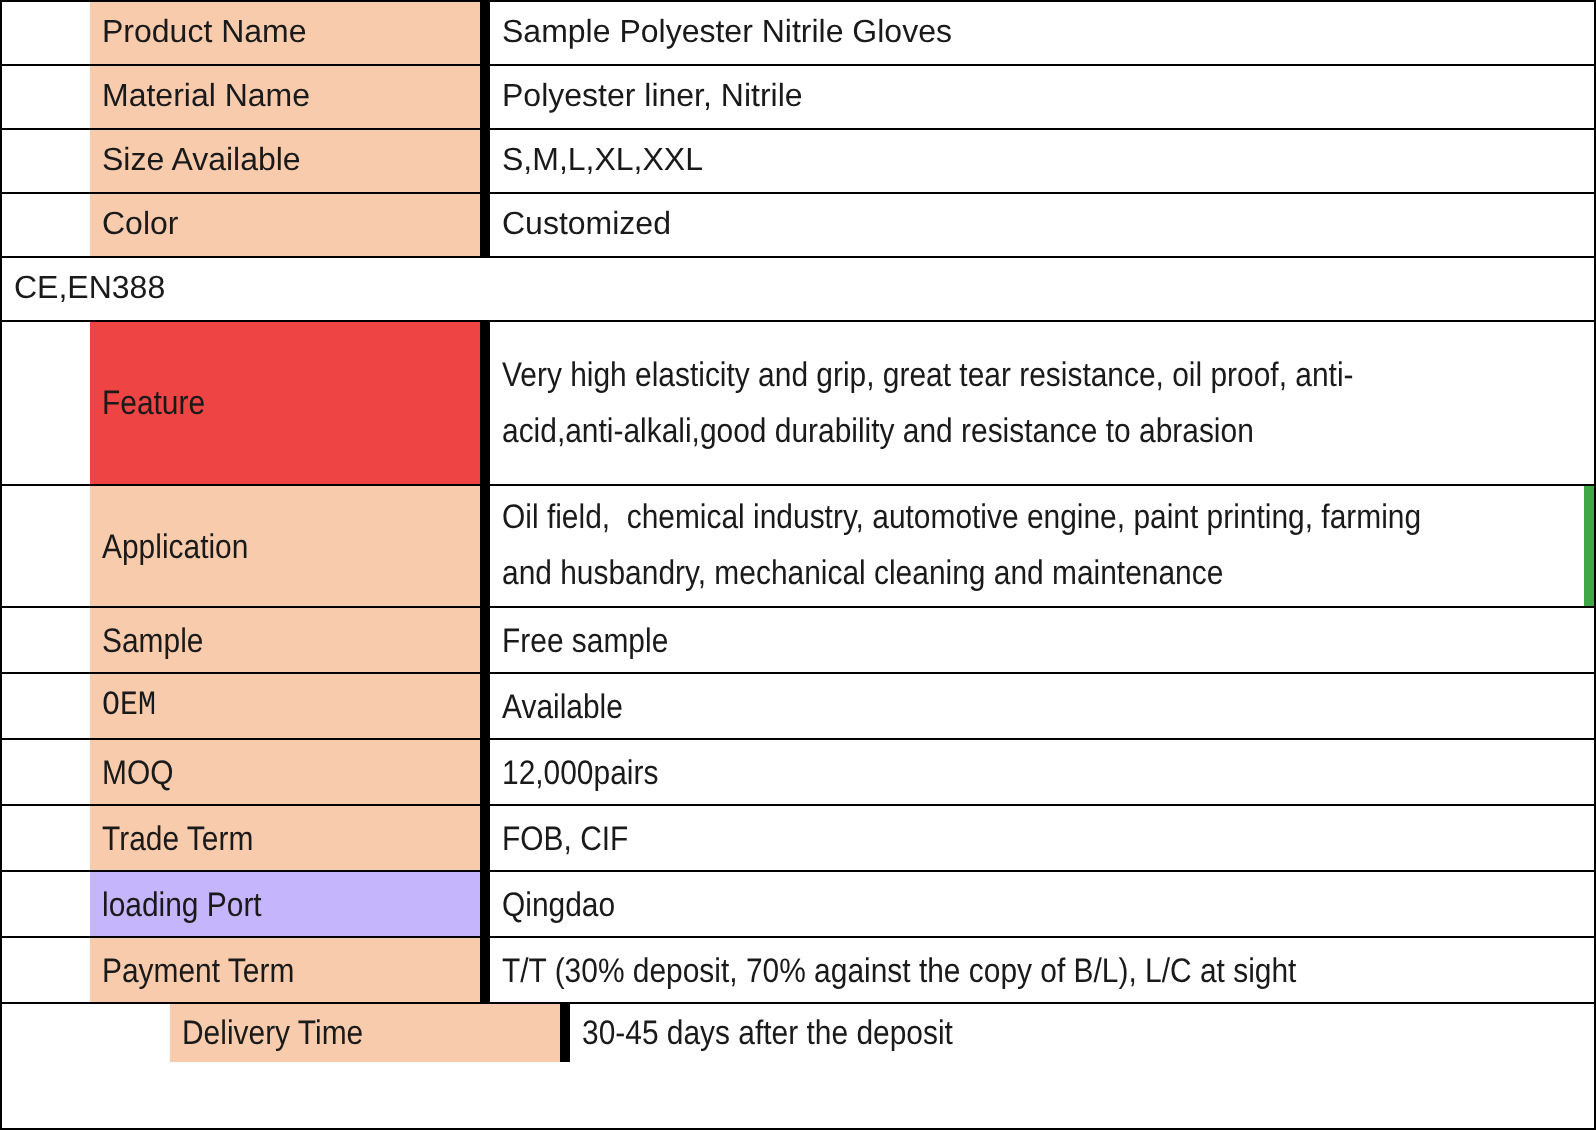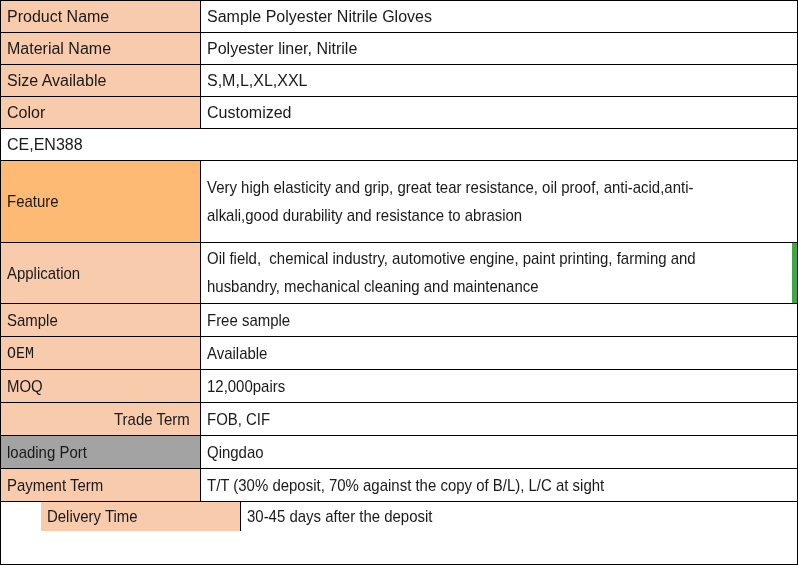--- a/index.html
+++ b/index.html
@@ -29,22 +29,23 @@
   .row:last-child { border-bottom: none; }
   .cell {
     box-sizing: border-box;
     display: flex;
     align-items: center;
     overflow: hidden;
   }
   .cell.label {
     width: 200px;
     flex: 0 0 200px;
-    border-right: 1px solid #a16207;
+    border-right: 5px solid #a16207;
     padding-left: 6px;
+    margin-left: 44px;
   }
   .cell.value {
     flex: 1 1 auto;
     padding-left: 6px;
     padding-right: 4px;
     background: #fff;
   }
   
   .f-regular .txt {
     font-size: 16px;
@@ -120,21 +121,21 @@
     </div>
 
     <div class="row f-regular" style="height: 32px; border-bottom-color: rgb(0, 0, 0);">
       <div class="cell value">
         <span class="txt">CE,EN388</span>
       </div>
 
     </div>
 
     <div class="row f-narrow multiline" style="height: 82px; border-bottom-color: rgb(0, 0, 0);">
-      <div class="cell label" style="background: #fdba74; border-right-color: rgb(0, 0, 0);">
+      <div class="cell label" style="background: #ef4444; border-right-color: rgb(0, 0, 0);">
         <span class="txt">Feature</span>
       </div>
       <div class="cell value">
         <span class="txt">Very high elasticity and grip, great tear resistance, oil proof, anti-acid,anti-alkali,good durability and resistance to abrasion</span>
       </div>
 
     </div>
 
     <div class="row f-narrow multiline highlighted" style="height: 61px; border-bottom-color: rgb(0, 0, 0);">
       <div class="cell label" style="background: rgb(248, 203, 173); border-right-color: rgb(0, 0, 0);">
@@ -171,31 +172,31 @@
       <div class="cell label" style="background: rgb(248, 203, 173); border-right-color: rgb(0, 0, 0);">
         <span class="txt">MOQ</span>
       </div>
       <div class="cell value">
         <span class="txt">12,000pairs</span>
       </div>
 
     </div>
 
     <div class="row f-narrow" style="height: 33px; border-bottom-color: rgb(0, 0, 0);">
-      <div class="cell label" style="background: rgb(248, 203, 173); border-right-color: rgb(0, 0, 0); justify-content: flex-end;">
+      <div class="cell label" style="background: rgb(248, 203, 173); border-right-color: rgb(0, 0, 0);">
         <span class="txt">Trade Term</span>
       </div>
       <div class="cell value">
         <span class="txt">FOB, CIF</span>
       </div>
 
     </div>
 
     <div class="row f-narrow" style="height: 33px; border-bottom-color: rgb(0, 0, 0);">
-      <div class="cell label" style="background: #a3a3a3; border-right-color: rgb(0, 0, 0); text-align: center;">
+      <div class="cell label" style="background: #c4b5fd; border-right-color: rgb(0, 0, 0); text-align: center;">
         <span class="txt">loading Port</span>
       </div>
       <div class="cell value">
         <span class="txt">Qingdao</span>
       </div>
 
     </div>
 
     <div class="row f-narrow" style="height: 33px; border-bottom-color: rgb(0, 0, 0);">
       <div class="cell label" style="background: rgb(248, 203, 173); border-right-color: rgb(0, 0, 0);">

